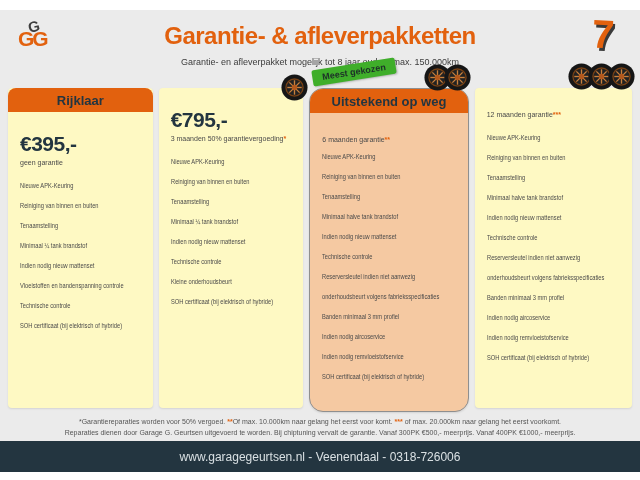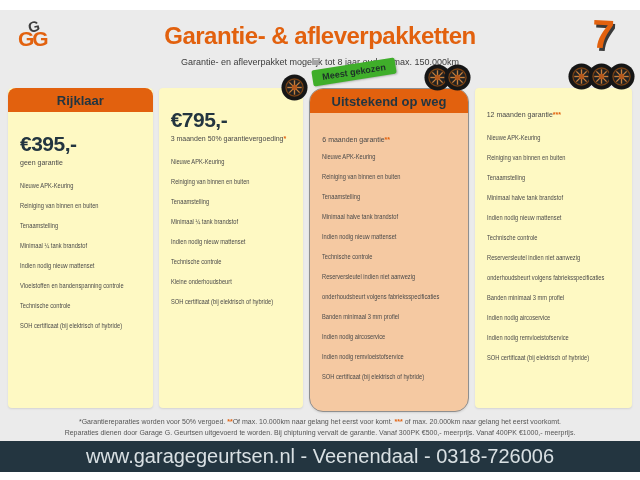--- a/index.html
+++ b/index.html
@@ -31,21 +31,21 @@
   .stars{color:var(--accent);font-weight:bold;}
   ul.features{list-style:none;margin-top:16px;}
   .highlight ul.features{margin-top:10px;}
   .features li{font-size:6.5px;color:#4a4a4a;margin-bottom:13px;white-space:nowrap;transform:scaleX(0.88);transform-origin:left center;}
   .wheels{position:absolute;top:-25px;right:-3px;display:flex;z-index:2;}
   .wheels .wheel-wrap{margin-left:-7px;display:block;}
   .card:nth-child(2) .wheels{top:-14px;right:-5px;}
   .most-badge{position:absolute;top:-25px;left:2px;background:var(--green);color:#1d3028;font-size:9px;font-weight:bold;padding:3px 10px;transform:rotate(-9deg);border-radius:2px;box-shadow:1px 1px 2px rgba(0,0,0,0.25);z-index:3;}
   .footnotes{text-align:center;margin-top:5px;font-size:7px;color:#555;line-height:1.5;}
   .fn-star{color:var(--accent);font-weight:bold;}
-  .footerbar{position:absolute;left:0;right:0;top:441px;height:31px;background:var(--navy);color:#d9e0e3;display:flex;align-items:center;justify-content:center;font-size:20px;}
+  .footerbar{position:absolute;left:0;right:0;top:441px;height:31px;background:var(--navy);color:#d9e0e3;display:flex;align-items:center;justify-content:center;font-size:12px;}
 </style>
 </head>
 <body>
 
 <div class="page">
   <div class="gray">
 
     <div class="logo">
       <span class="logo-top">G</span>
       <span class="logo-main">GG</span>

